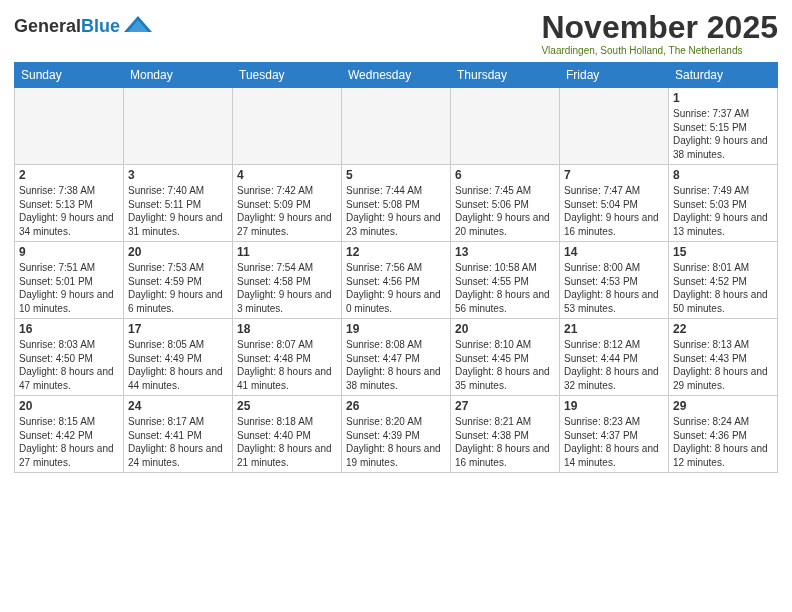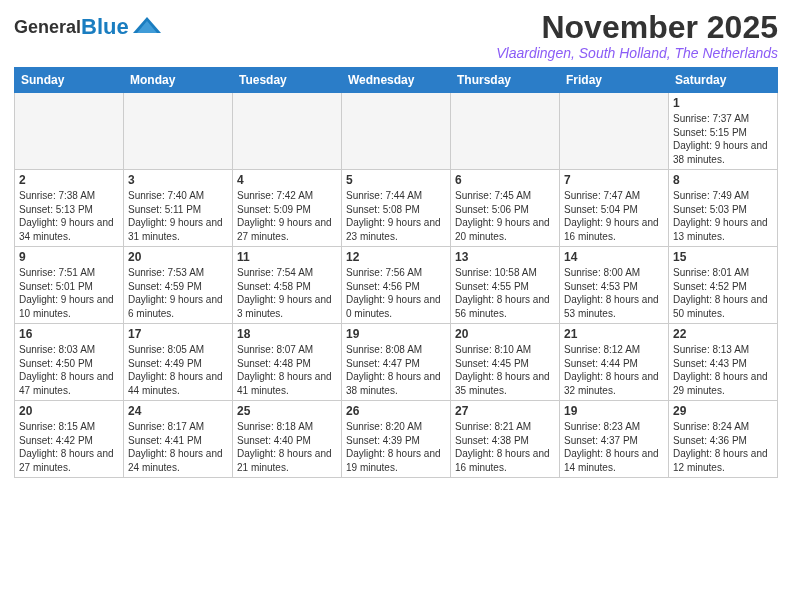--- a/index.html
+++ b/index.html
@@ -30,56 +30,55 @@
     .logo-text {
       display: flex;
       align-items: center;
     }
     .logo-general {
       font-size: 18px;
       font-weight: bold;
       color: #333;
     }
     .logo-blue {
-      font-size: 22px;
+      font-size: 18px;
       font-weight: bold;
       color: #1a7dc0;
     }
     .logo-icon {
       width: 32px;
       height: 24px;
       margin-left: 2px;
     }
     .title-area {
-      text-align: right;
+      text-align: left;
     }
     .month-title {
       font-size: 32px;
       font-weight: bold;
       color: #333;
       line-height: 1.1;
     }
     .subtitle {
-      font-size: 14px;
-      color: #8b5cf6;
-      font-style: italic;
+      font-size: 10px;
+      color: #4d7c0f;
     }
     .calendar {
       width: 100%;
       border-collapse: collapse;
       border: 1px solid #ccc;
       font-size: 11px;
     }
     .calendar thead th {
       background-color: #2b7dc8;
       color: #fff;
       text-align: left;
       padding: 5px 6px;
       font-size: 12px;
-      font-weight: bold;
+      font-weight: normal;
       border: 1px solid #2b7dc8;
     }
     .calendar tbody td {
       border: 1px solid #ccc;
       vertical-align: top;
       padding: 3px 4px;
       width: calc(100% / 7);
       min-height: 72px;
       height: 72px;
       background: #fff;

